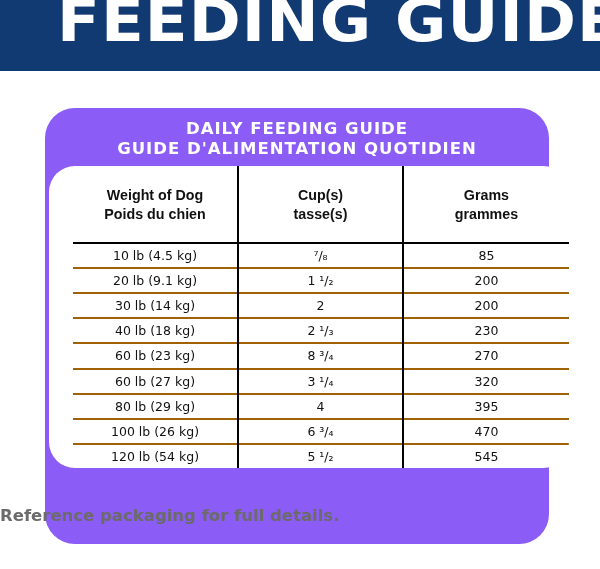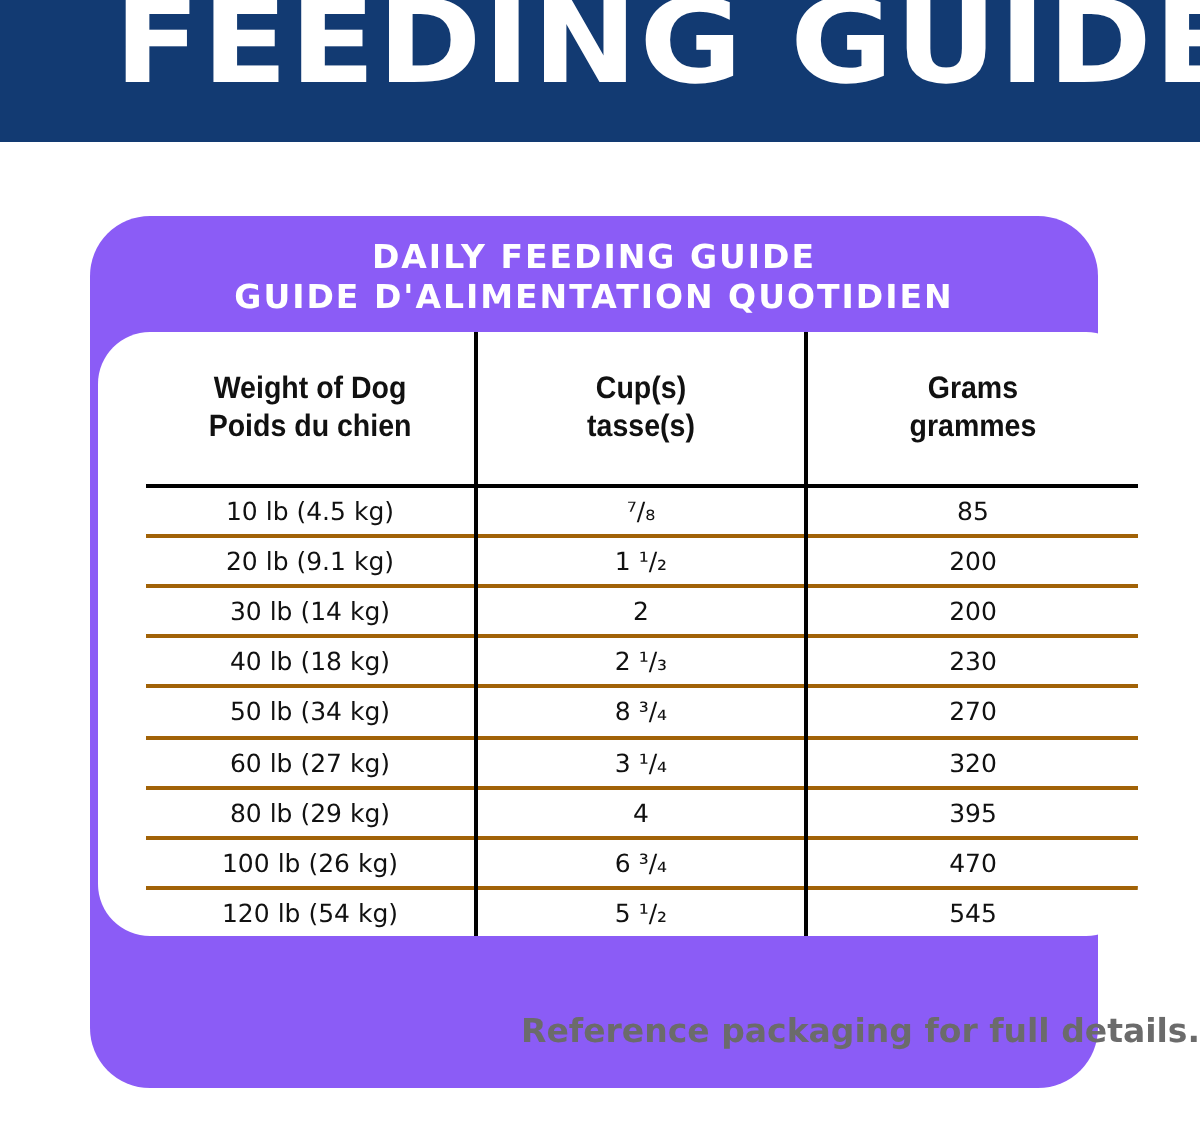--- a/index.html
+++ b/index.html
@@ -47,21 +47,21 @@
   }
   th .sub { display: block; }
   td {
     height: 20.6px; font-family: "DejaVu Sans", sans-serif; font-size: 12.5px;
     color: #111; text-align: center; padding: 0;
     border-top: 2px solid #a16207;
   }
   tr:first-child td { border-top: none; }
   th + th, td + td { border-left: 2px solid #000; }
   .footer {
-    position: absolute; left: 0; top: 505px; width: 600px; text-align: right;
+    position: absolute; left: 0; top: 505px; width: 600px; text-align: left;
     color: #6b6b6b; font-family: "DejaVu Sans", sans-serif; font-weight: bold;
     font-size: 16.5px; line-height: 22px;
   }
 </style>
 </head>
 <body>
 
 <div class="banner">
   <div class="banner-title">FEEDING GUIDE</div>
 </div>
@@ -109,21 +109,21 @@
           <td>30 lb (14 kg)</td>
           <td>2</td>
           <td>200</td>
         </tr>
         <tr>
           <td>40 lb (18 kg)</td>
           <td>2 ¹/₃</td>
           <td>230</td>
         </tr>
         <tr>
-          <td>50 lb (34 kg)</td>
+          <td>60 lb (23 kg)</td>
           <td>8 ³/₄</td>
           <td>270</td>
         </tr>
         <tr>
           <td>60 lb (27 kg)</td>
           <td>3 ¹/₄</td>
           <td>320</td>
         </tr>
         <tr>
           <td>80 lb (29 kg)</td>

